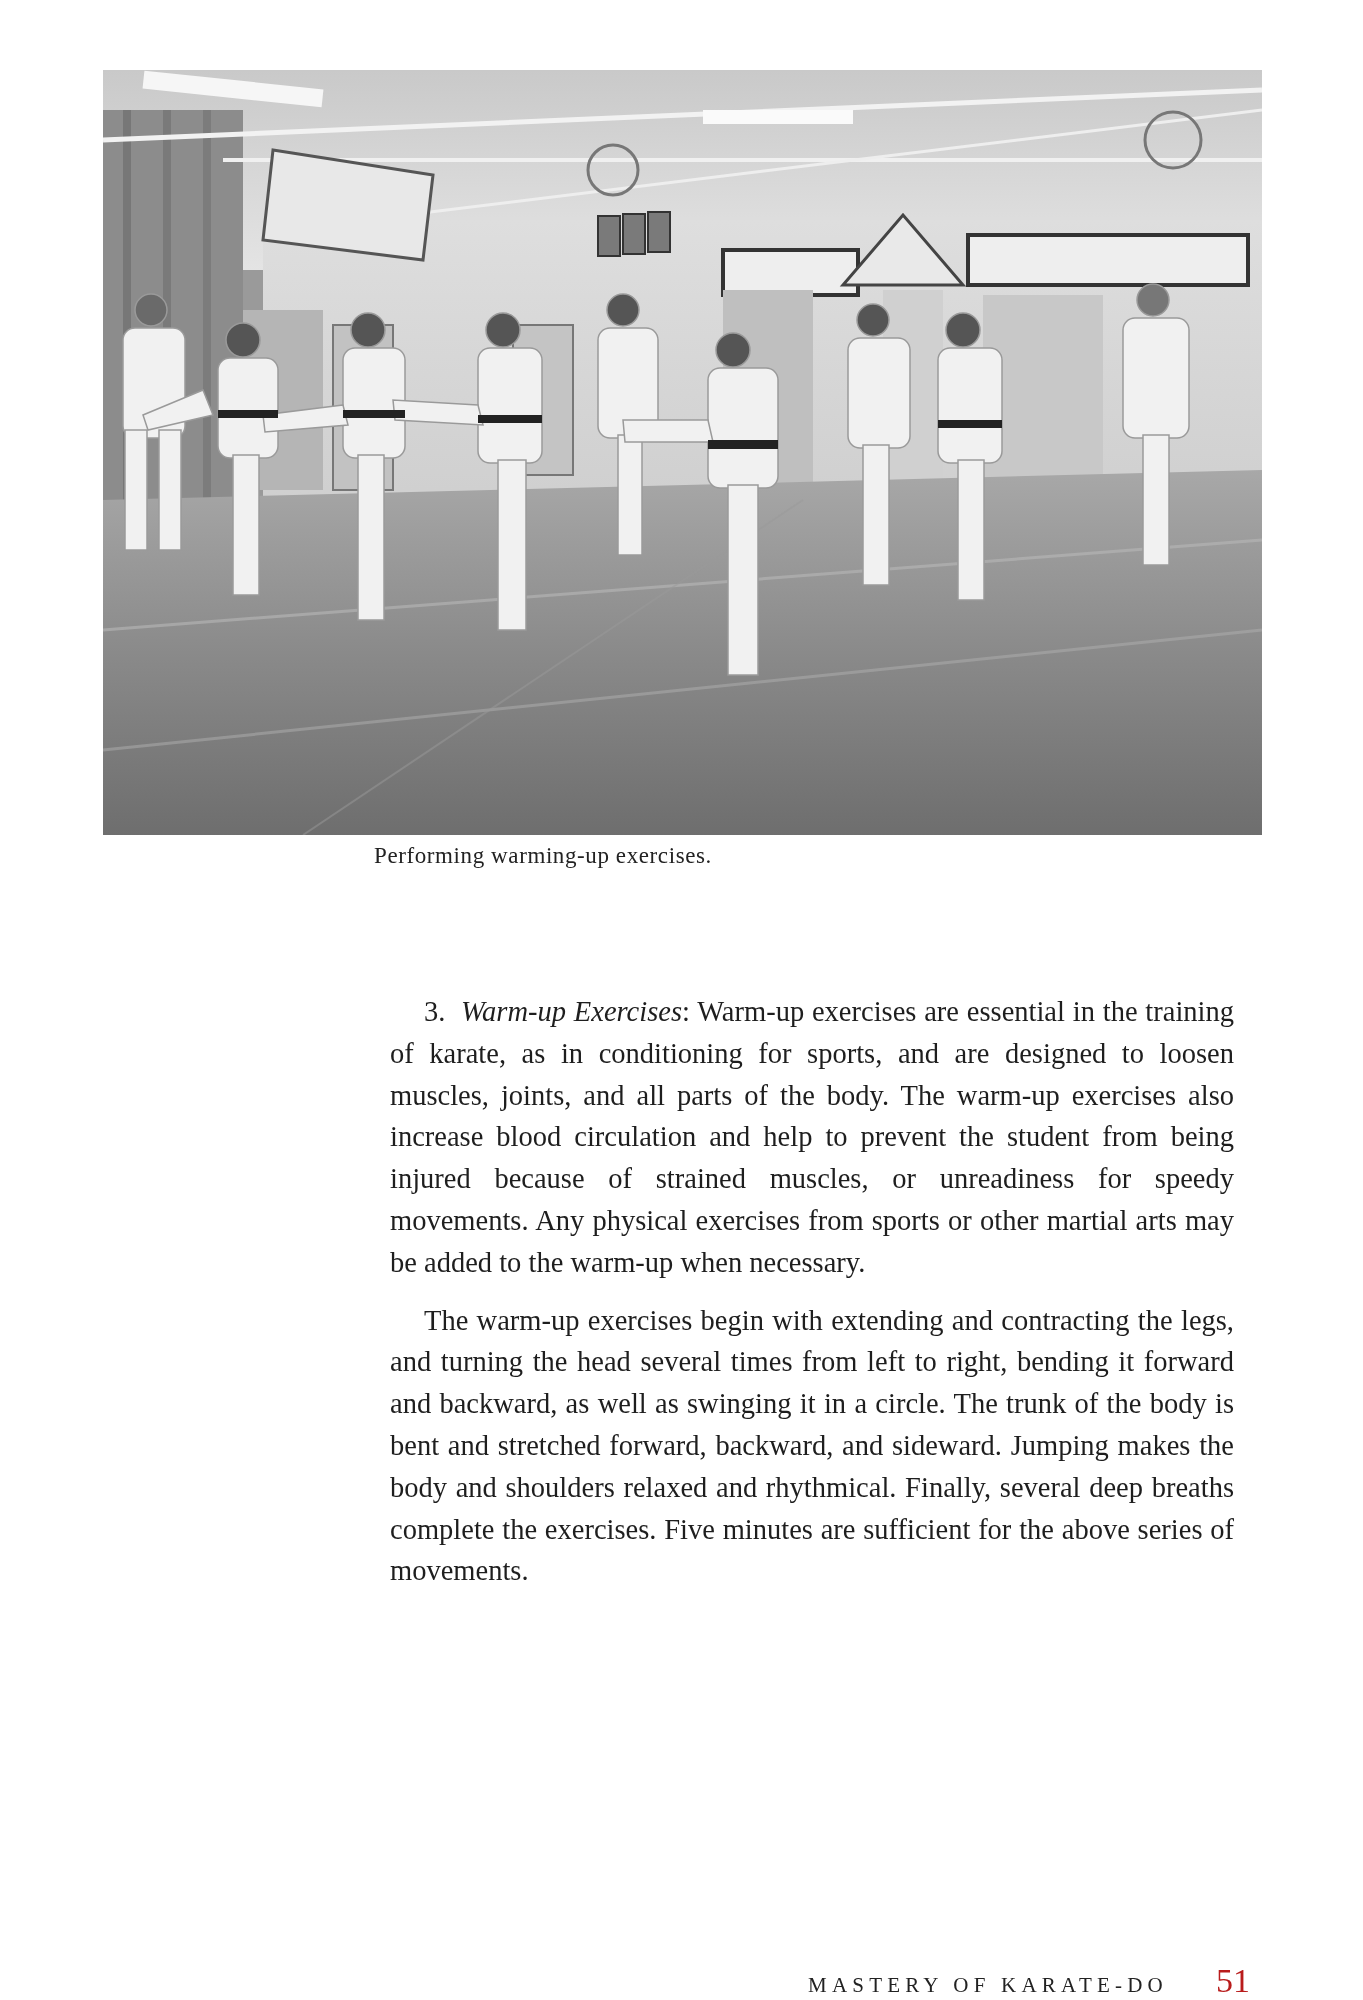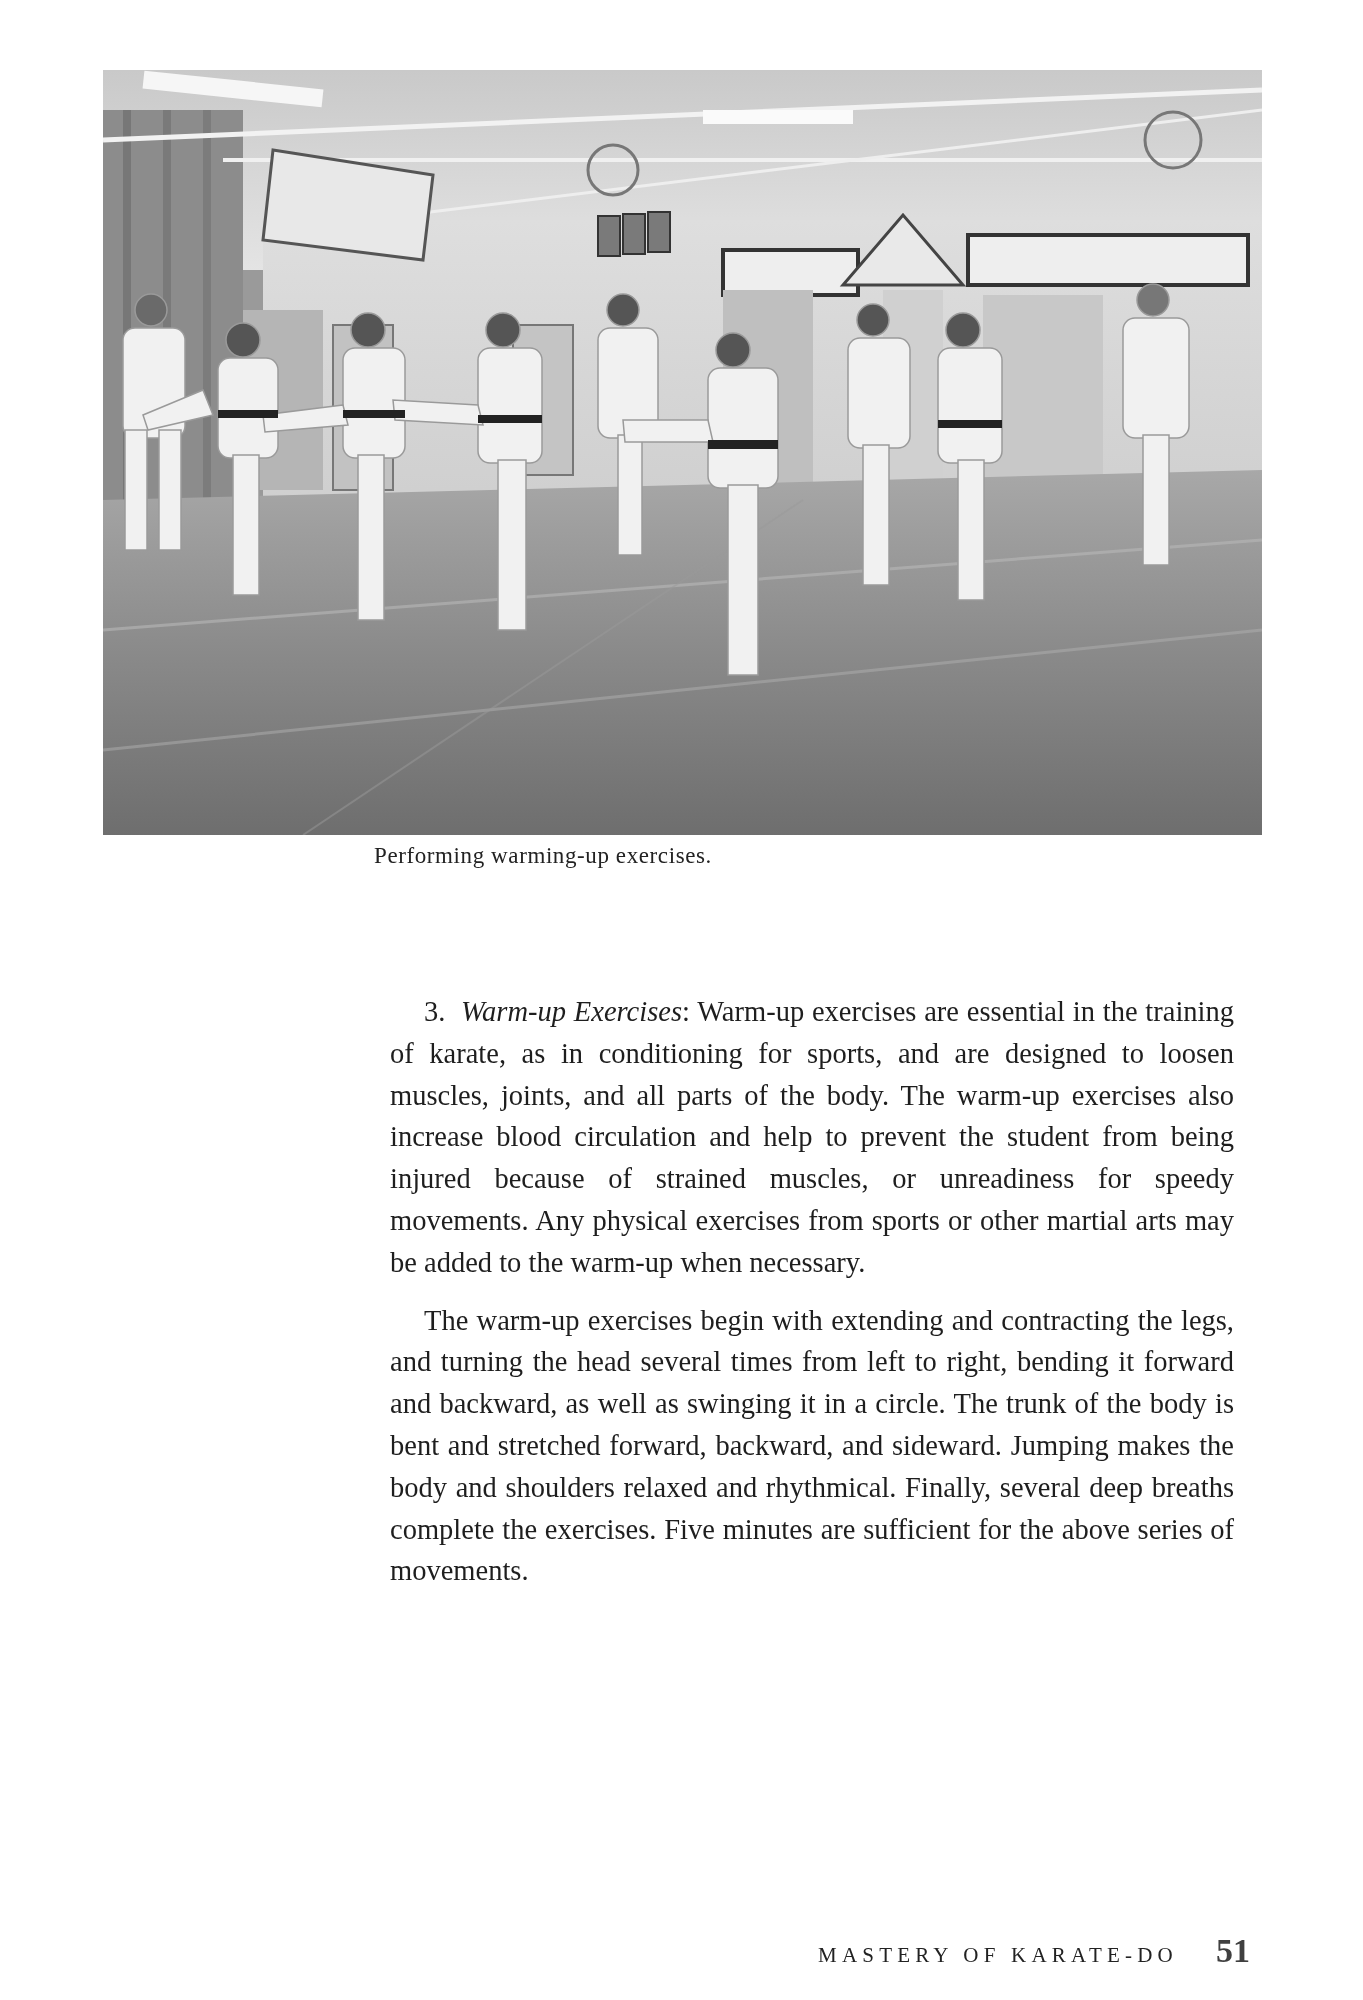--- a/index.html
+++ b/index.html
@@ -48,31 +48,32 @@
       text-align-last: left;
       text-indent: 34px;
     }
     .body-text em { font-style: italic; }
     .footer {
       position: absolute;
       right: 113px;
       top: 1932px;
       display: flex;
       align-items: baseline;
-      gap: 38px;
+      gap: 48px;
     }
     .running-title {
       font-size: 21px;
       letter-spacing: 5.2px;
       color: #222;
     }
     .page-number {
       font-size: 34px;
-      font-weight: bold;
-      color: #404040;
+      font-weight: normal;
+      color: #b91c1c;
+      margin-top: 30px;
     }
   </style>
 </head>
 <body>
 
 <div class="photo">
   <svg viewBox="0 0 1159 765" preserveAspectRatio="none">
     <defs>
       <linearGradient id="ceil" x1="0" y1="0" x2="0" y2="1">
         <stop offset="0" stop-color="#c9c9c9"></stop>

